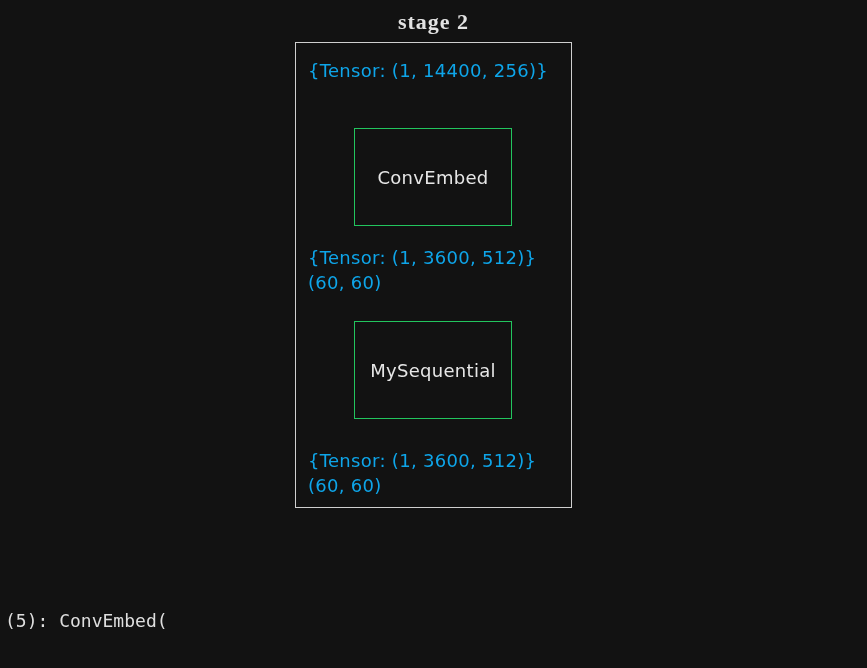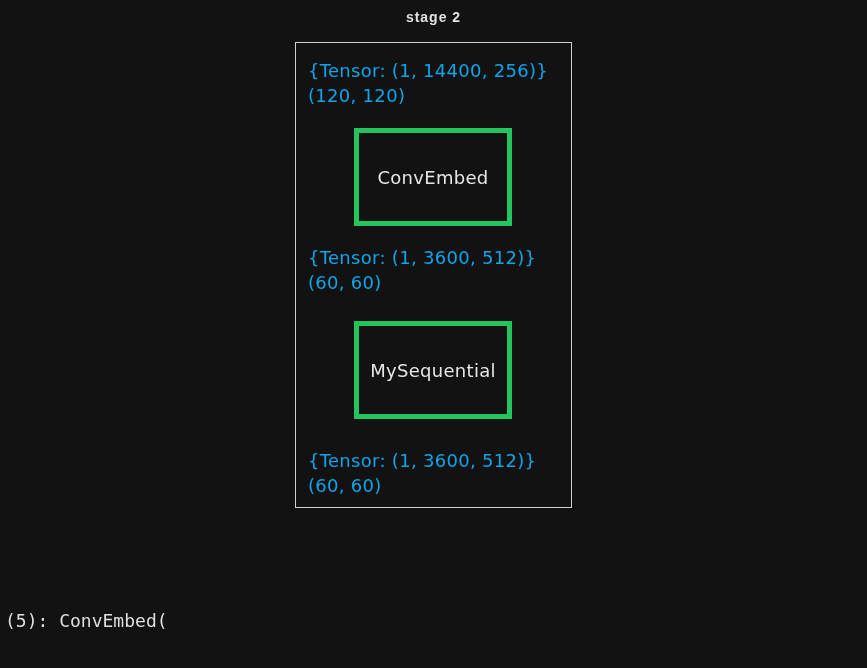--- a/index.html
+++ b/index.html
@@ -14,22 +14,22 @@
     background: #121212;
     overflow: hidden;
     font-family: "DejaVu Sans", sans-serif;
   }
   .cluster-title {
     position: absolute;
     left: 295px;
     top: 9px;
     width: 277px;
     text-align: center;
-    font-family: Liberation Sans, sans-serif;
-    font-size: 14px;
+    font-family: Liberation Serif, serif;
+    font-size: 22px;
     font-weight: bold;
     color: #e2e2e2;
     letter-spacing: 1px;
   }
   .outer-box {
     position: absolute;
     left: 295px;
     top: 42px;
     width: 277px;
     height: 466px;
@@ -45,21 +45,21 @@
     white-space: nowrap;
   }
   .tensor-1 { left: 308px; top: 58px; }
   .tensor-2 { left: 308px; top: 245px; }
   .tensor-3 { left: 308px; top: 448px; }
   .node-box {
     position: absolute;
     left: 354px;
     width: 158px;
     height: 98px;
-    border: 5px solid #22c55e;
+    border: 1px solid #22c55e;
     box-sizing: border-box;
     display: flex;
     align-items: center;
     justify-content: center;
     color: #e6e6e6;
     font-size: 18px;
     letter-spacing: 0.3px;
   }
   .node-1 { top: 128px; }
   .node-2 { top: 321px; }
@@ -78,21 +78,20 @@
 <body>
 
 <div class="canvas">
 
   <div class="cluster-title">stage 2</div>
 
   <div class="outer-box"></div>
 
   <div class="tensor-label tensor-1">
     <div>{Tensor: (1, 14400, 256)}</div>
-    <div>(120, 120)</div>
   </div>
 
   <div class="node-box node-1">
     <span>ConvEmbed</span>
   </div>
 
   <div class="tensor-label tensor-2">
     <div>{Tensor: (1, 3600, 512)}</div>
     <div>(60, 60)</div>
   </div>

